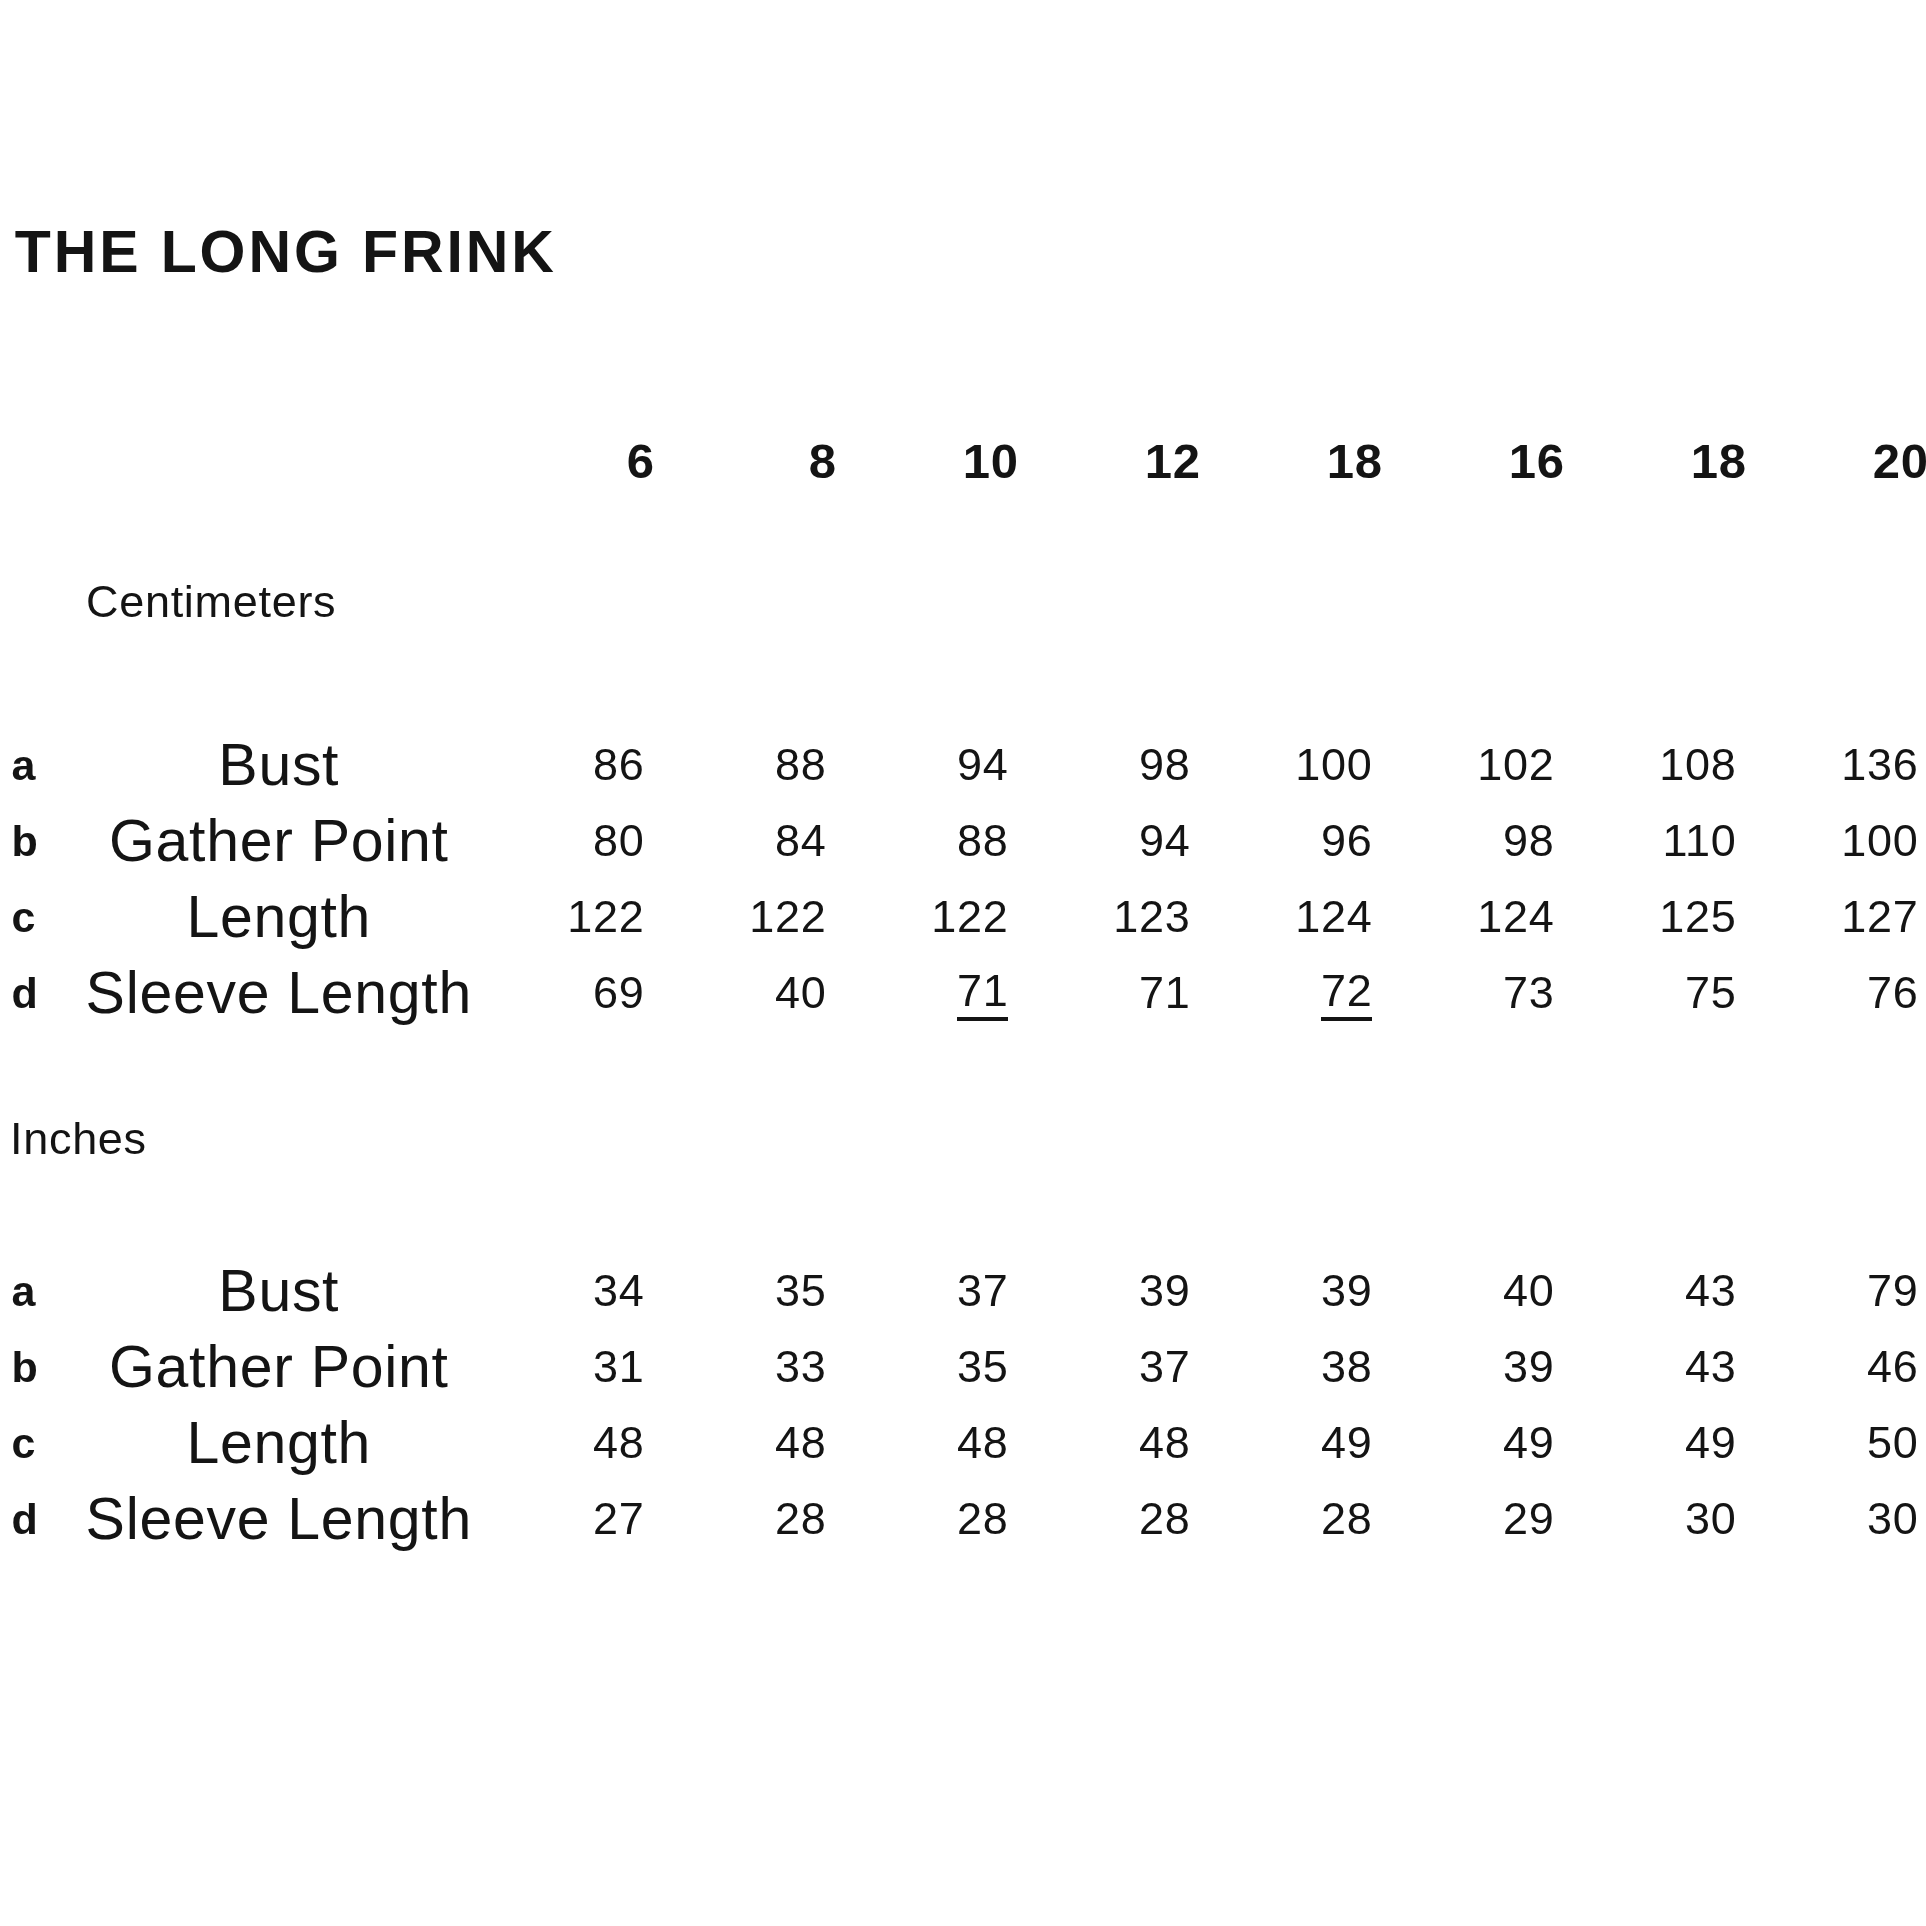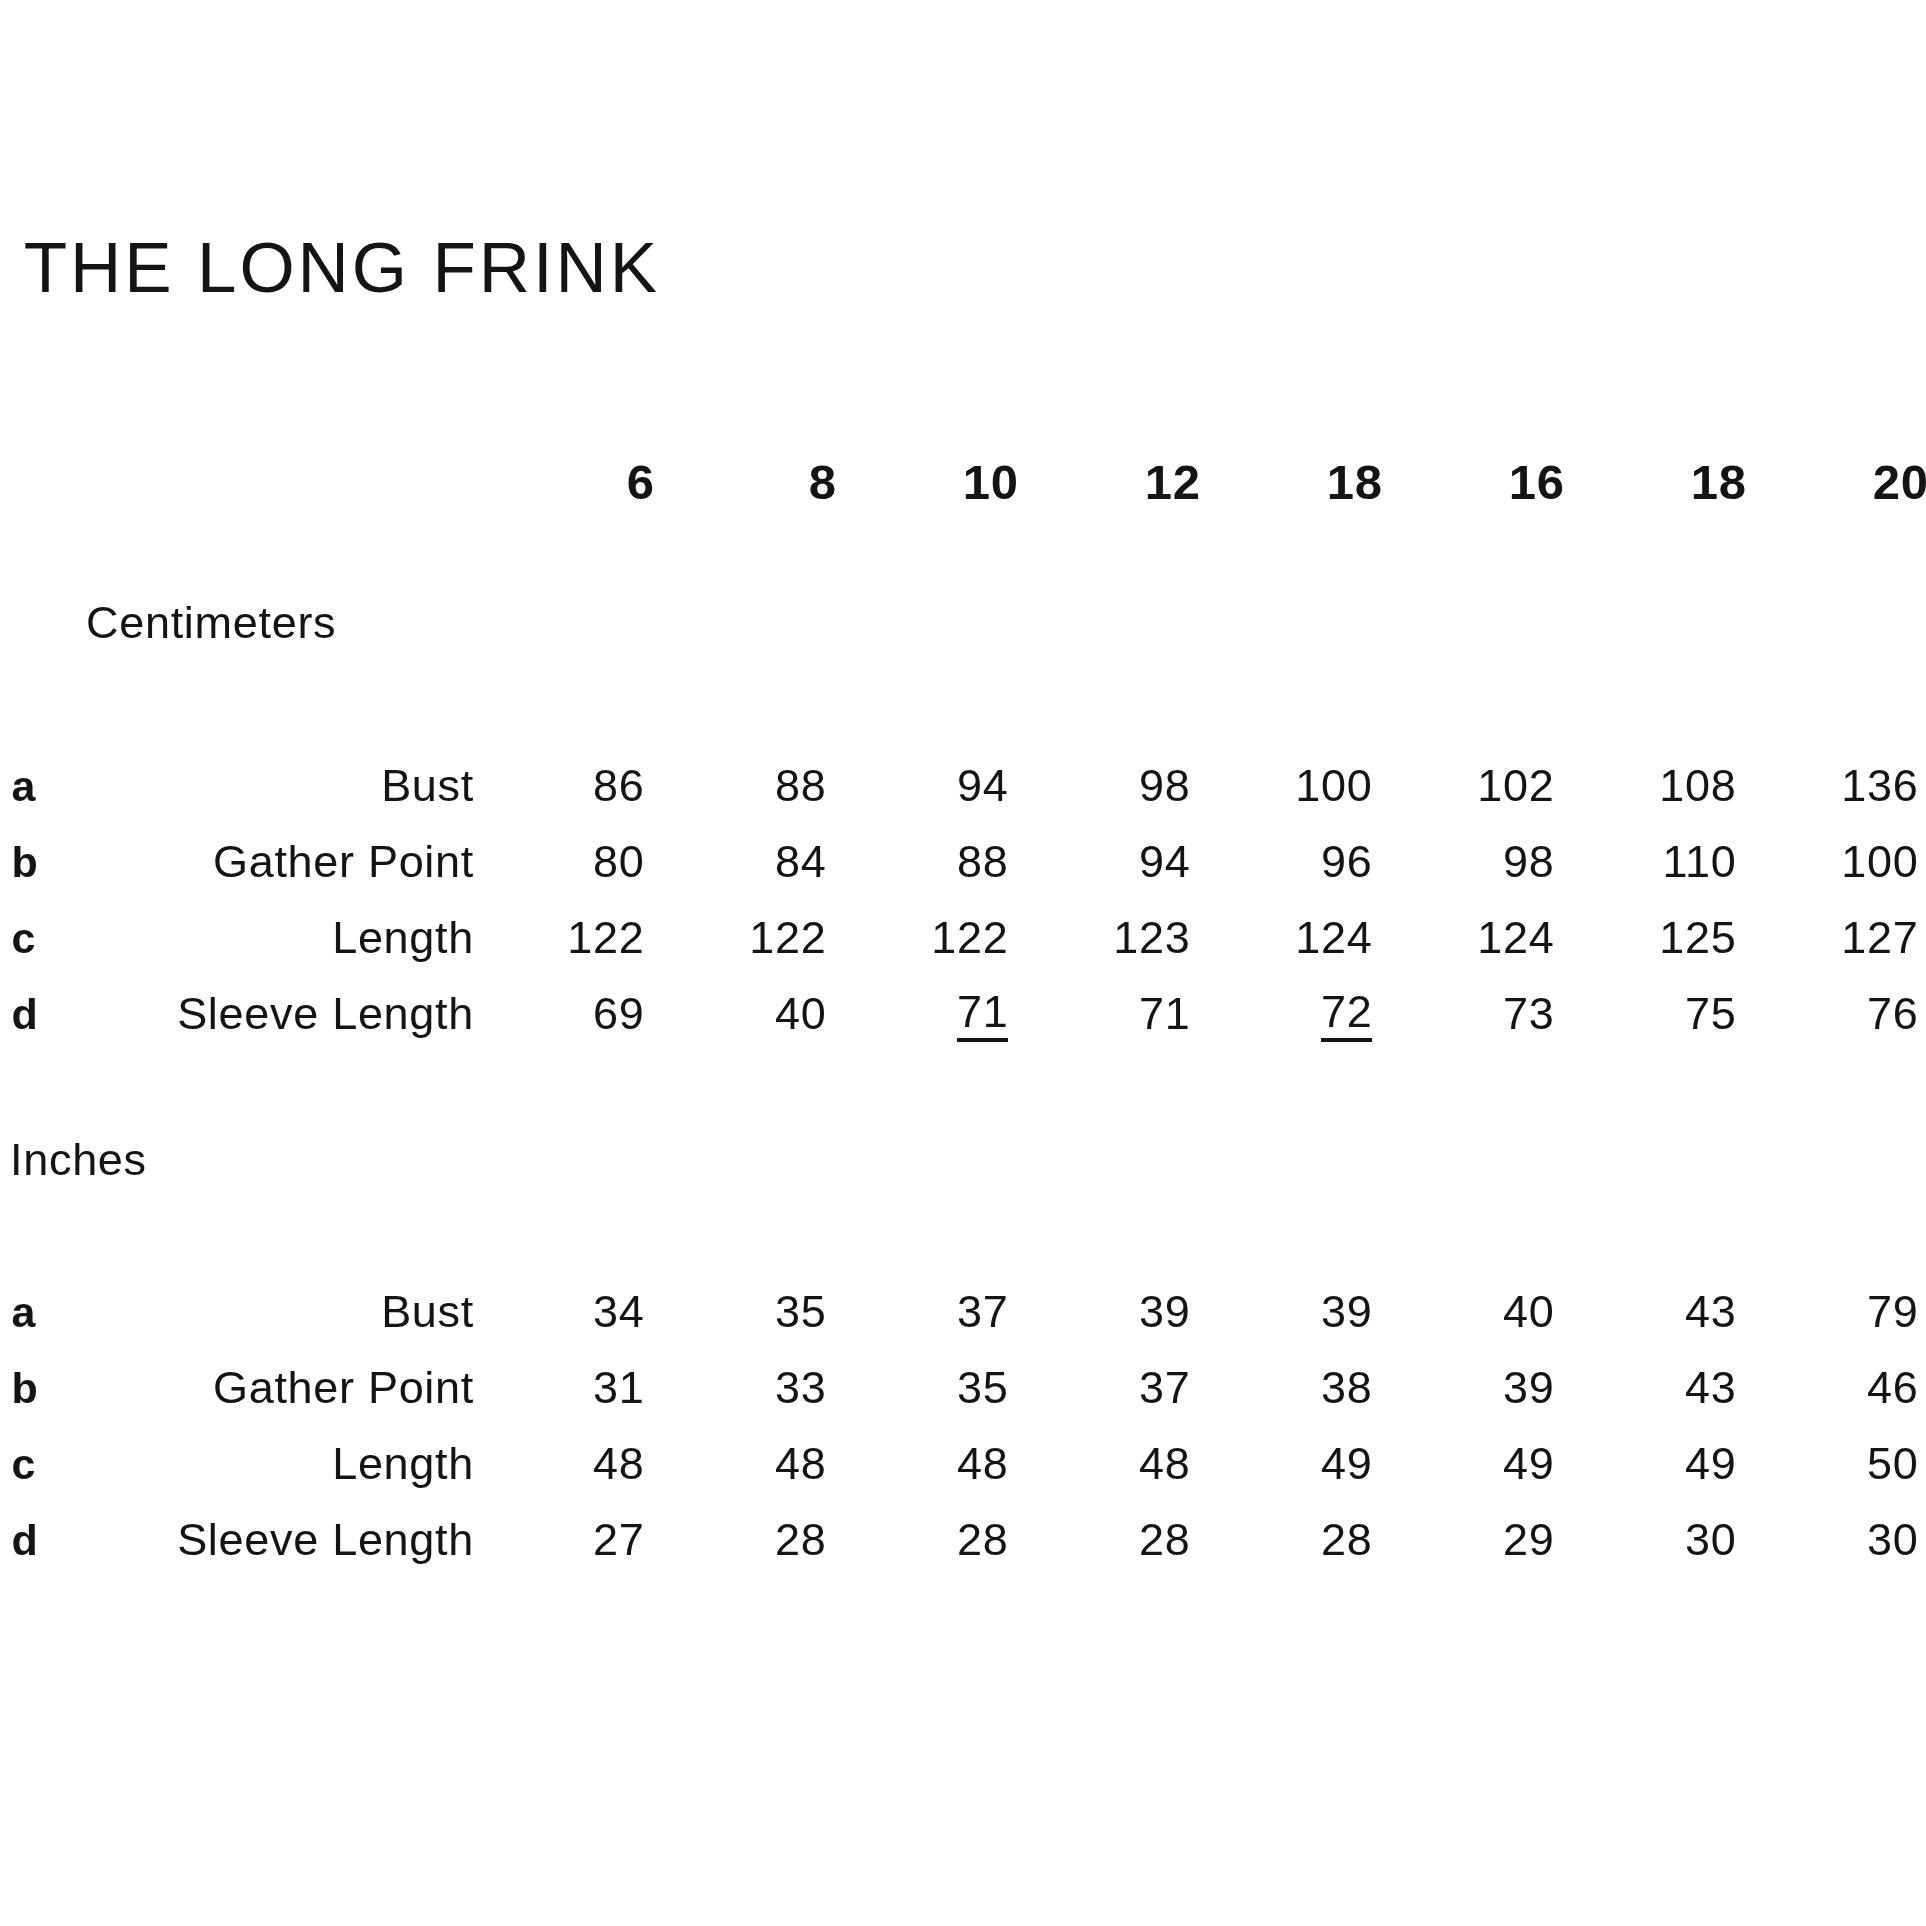--- a/index.html
+++ b/index.html
@@ -15,25 +15,25 @@
     font-family: "Liberation Sans", "DejaVu Sans", sans-serif;
     font-weight: 300;
     -webkit-font-smoothing: antialiased;
   }
   .page {
     position: relative;
     width: 1926px;
     height: 1926px;
   }
   .title {
-    margin: 15px;
+    margin: 6px;
     padding: 217px 0 0 8.7px;
-    font-size: 71px;
+    font-size: 59px;
     line-height: 1.0;
-    font-weight: 400;
+    font-weight: 700;
     letter-spacing: 2.9px;
     white-space: nowrap;
   }
   table.size-chart {
     border-collapse: collapse;
     table-layout: fixed;
     width: 1930px;          
     margin-top: 141px;
   }
   col.c-letter { width: 72px; }
@@ -58,22 +58,22 @@
     padding-right: 1.4px;
     letter-spacing: 0.7px;
   }
   td.letter {
     font-size: 43px;
     font-weight: bold;
     text-align: left;
     padding-left: 11.6px;
   }
   td.label {
-    font-size: 45px;
-    text-align: right;
+    font-size: 59px;
+    text-align: center;
     padding-left: 11.6px;
     letter-spacing: 0.7px;
   }
   td.value {
     font-size: 45px;
     text-align: right;
     padding-right: 11.6px;
     letter-spacing: 0.7px;
   }
   td.unit {

